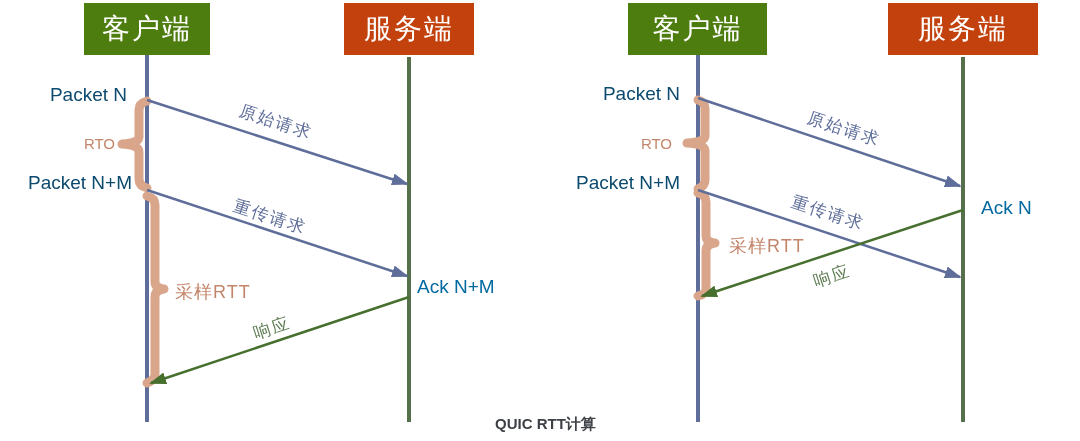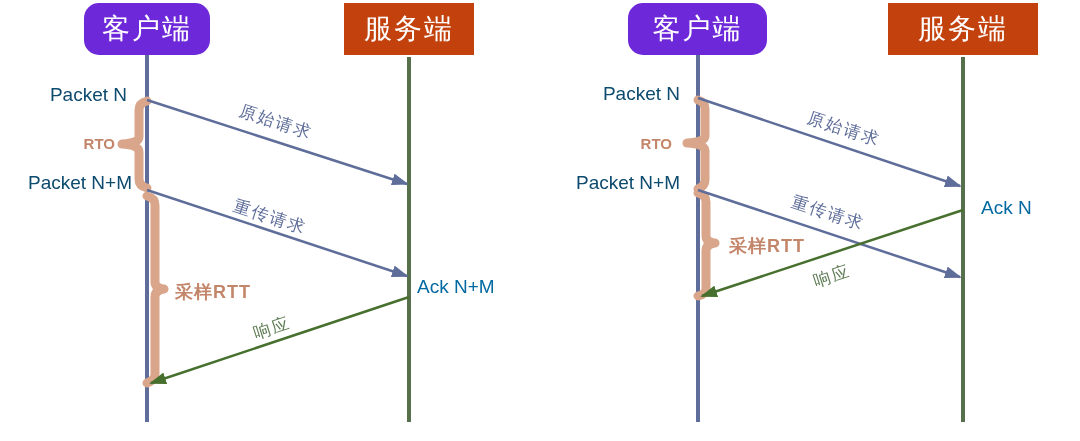--- a/index.html
+++ b/index.html
@@ -5,27 +5,27 @@
   html,body{margin:0;padding:0;background:#fff;}
   .canvas{
     position:relative;width:1080px;height:441px;background:#ffffff;overflow:hidden;
     font-family:"Liberation Sans", sans-serif;
   }
   .canvas svg{position:absolute;left:0;top:0;}
   .actor-box{
     position:absolute;top:3px;height:52px;line-height:52px;text-align:center;
     color:#ffffff;font-size:28px;letter-spacing:2px;
   }
-  .actor-box.client{background:#6d28d9;border-radius:15px;}
+  .actor-box.client{background:#4d7c0f;}
   .actor-box.server{background:#c2410c;text-align:center;}
   .side-label{
     position:absolute;color:#0c4a6e;font-size:19px;white-space:nowrap;text-align:right;
   }
   .anno-label{
-    position:absolute;color:#c4866a;font-weight:bold;white-space:nowrap;
+    position:absolute;color:#c4866a;font-weight:normal;white-space:nowrap;
   }
   .arrow-label{
     position:absolute;white-space:nowrap;font-size:17px;letter-spacing:2px;
     transform:translate(-50%,-50%) rotate(18deg);
   }
   .arrow-label.req{color:#5e6d99;}
   .arrow-label.resp{color:#5d7b52;transform:translate(-50%,-50%) rotate(-18deg);}
   .ack-label{
     position:absolute;color:#0369a1;font-size:19px;white-space:nowrap;
   }
@@ -88,14 +88,15 @@
   <div class="side-label" style="right:400px;top:83px;">Packet N</div>
   <div class="anno-label" style="right:408px;top:135px;font-size:15px;">RTO</div>
   <div class="side-label" style="right:400px;top:172px;">Packet N+M</div>
   <div class="anno-label" style="left:729px;top:234px;font-size:18px;letter-spacing:1px;">采样RTT</div>
 
   <div class="arrow-label req" style="left:844px;top:129px;">原始请求</div>
   <div class="arrow-label req" style="left:828px;top:213px;">重传请求</div>
   <div class="arrow-label resp" style="left:832px;top:276px;">响应</div>
   <div class="ack-label" style="left:981px;top:197px;">Ack N</div>
 
+  <div class="caption">QUIC RTT计算</div>
 
 </div>
 
 </body></html>

